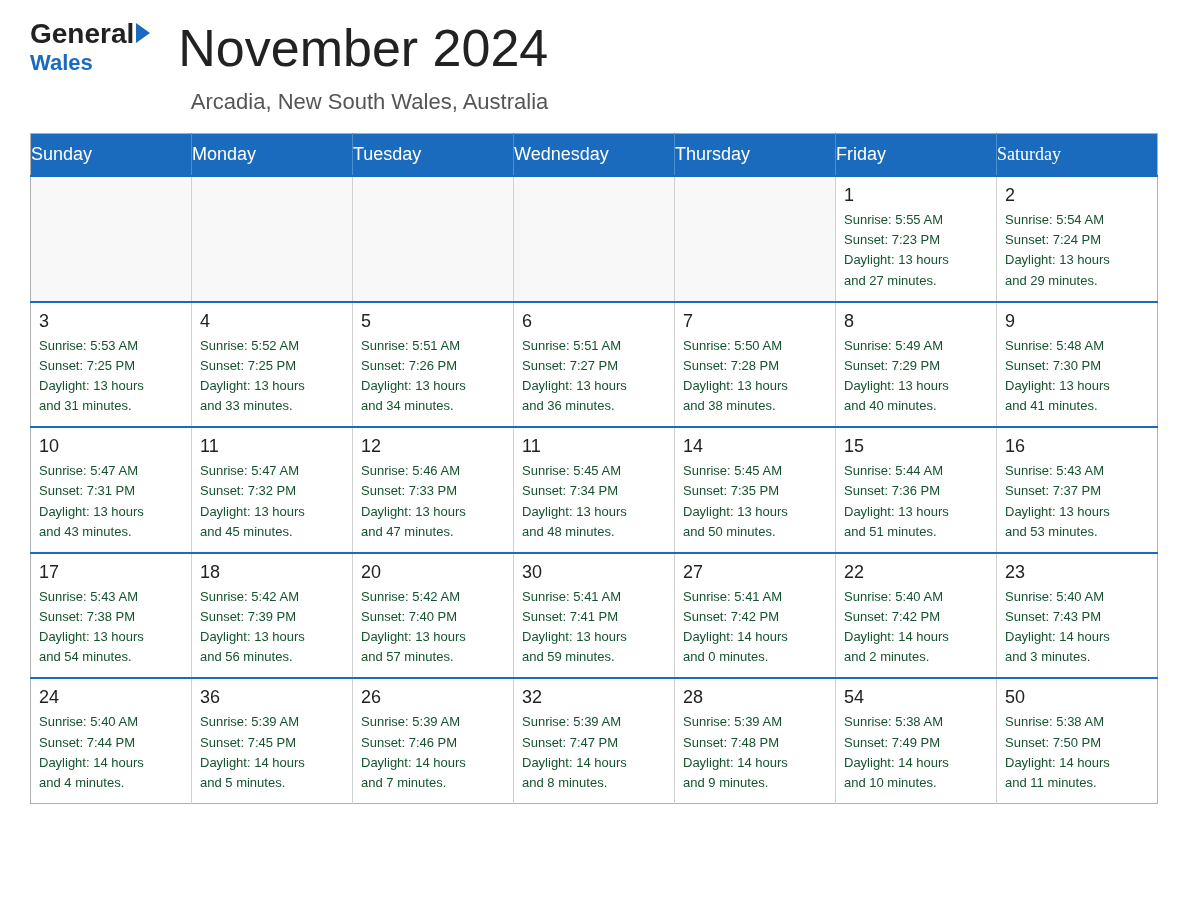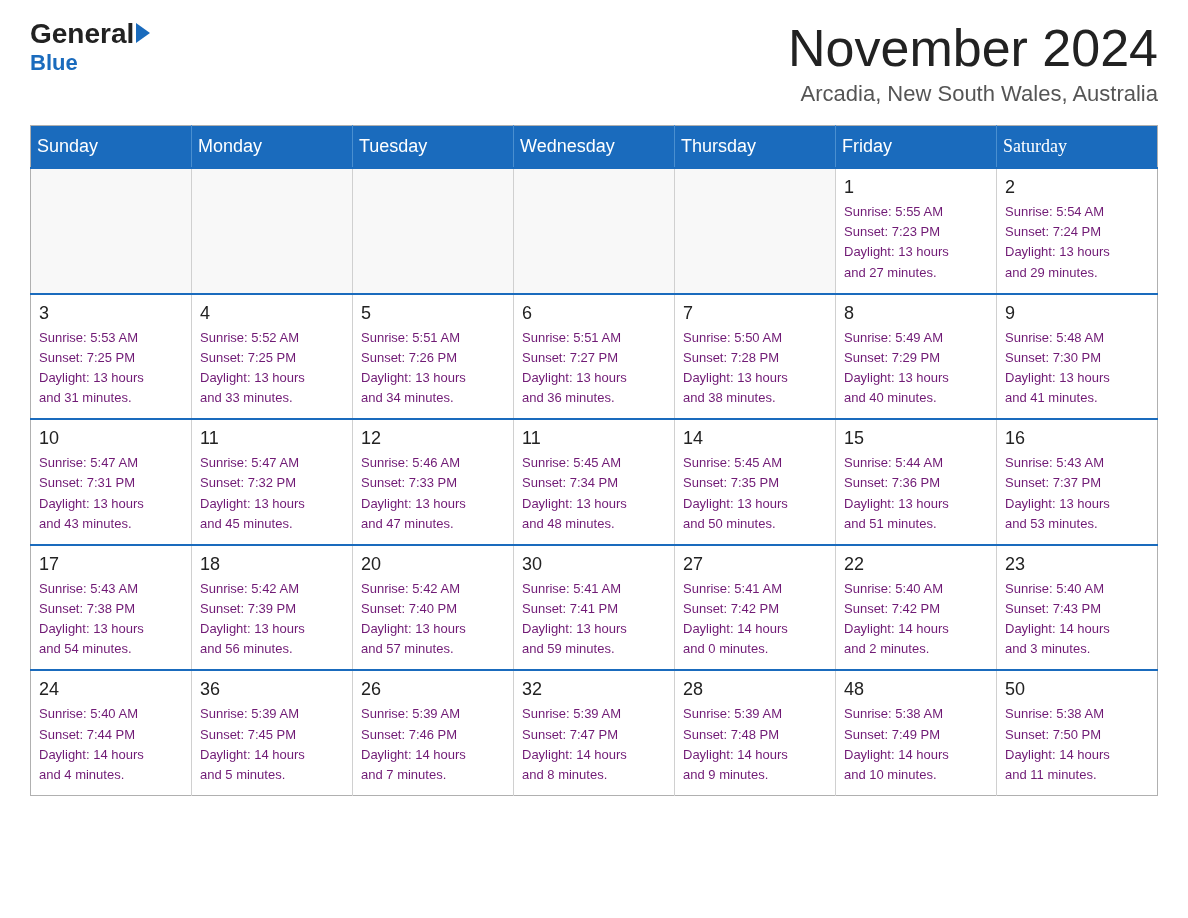--- a/index.html
+++ b/index.html
@@ -5,21 +5,21 @@
     * { margin: 0; padding: 0; box-sizing: border-box; }
     body {
       background: #fff;
       font-family: Arial, Helvetica, sans-serif;
       width: 1188px;
       min-height: 918px;
       padding: 20px 30px;
     }
     .header {
       display: flex;
-      justify-content: space-between;
+      justify-content: flex-start;
       align-items: flex-start;
       margin-bottom: 18px;
     }
     .logo {
       display: flex;
       flex-direction: column;
       align-items: flex-start;
     }
     .logo-text {
       display: flex;
@@ -47,37 +47,38 @@
       margin-left: 0;
     }
     .title-block {
       text-align: right;
     }
     .main-title {
       font-size: 52px;
       font-weight: normal;
       color: #222;
       line-height: 1.1;
+      margin-left: 28px;
     }
     .subtitle {
       font-size: 22px;
       color: #555;
-      margin-top: 4px;
+      margin-top: 12px;
     }
     .calendar {
       width: 100%;
       border-collapse: collapse;
       border: 1px solid #b0b0b0;
     }
     .calendar thead tr th {
       background: #1a6bbd;
       color: #fff;
       font-size: 18px;
       font-weight: normal;
-      padding: 10px 6px;
+      padding: 10px 0;
       text-align: left;
       border-right: 1px solid #4a8fd0;
     }
     .calendar thead tr th:last-child {
       border-right: none;
       font-family: Liberation Serif, serif;
     }
     .calendar tbody tr td {
       border-top: 2px solid #1a6bbd;
       border-right: 1px solid #d0d0d0;
@@ -94,34 +95,34 @@
       background: #f8f8f8;
     }
     .day-number {
       font-size: 18px;
       color: #222;
       font-weight: normal;
       margin-bottom: 4px;
     }
     .day-info {
       font-size: 13px;
-      color: #701a75;
+      color: #14532d;
       line-height: 1.55;
     }
   </style>
 </head>
 <body>
 
 <div class="header">
   <div class="logo">
     <div class="logo-text">
       <span>General</span>
       <span class="logo-arrow"></span>
     </div>
-    <div class="logo-sub">Blue</div>
+    <div class="logo-sub">Wales</div>
   </div>
   <div class="title-block">
     <div class="main-title">November 2024</div>
     <div class="subtitle">Arcadia, New South Wales, Australia</div>
   </div>
 </div>
 
 <table class="calendar">
   <thead>
     <tr>
@@ -255,21 +256,21 @@
         </td>
         <td>
           <div class="day-number">32</div>
           <div class="day-info">Sunrise: 5:39 AM<br>Sunset: 7:47 PM<br>Daylight: 14 hours<br>and 8 minutes.</div>
         </td>
         <td>
           <div class="day-number">28</div>
           <div class="day-info">Sunrise: 5:39 AM<br>Sunset: 7:48 PM<br>Daylight: 14 hours<br>and 9 minutes.</div>
         </td>
         <td>
-          <div class="day-number">48</div>
+          <div class="day-number">54</div>
           <div class="day-info">Sunrise: 5:38 AM<br>Sunset: 7:49 PM<br>Daylight: 14 hours<br>and 10 minutes.</div>
         </td>
         <td>
           <div class="day-number">50</div>
           <div class="day-info">Sunrise: 5:38 AM<br>Sunset: 7:50 PM<br>Daylight: 14 hours<br>and 11 minutes.</div>
         </td>
       </tr>
     </tbody>
 </table>
 

